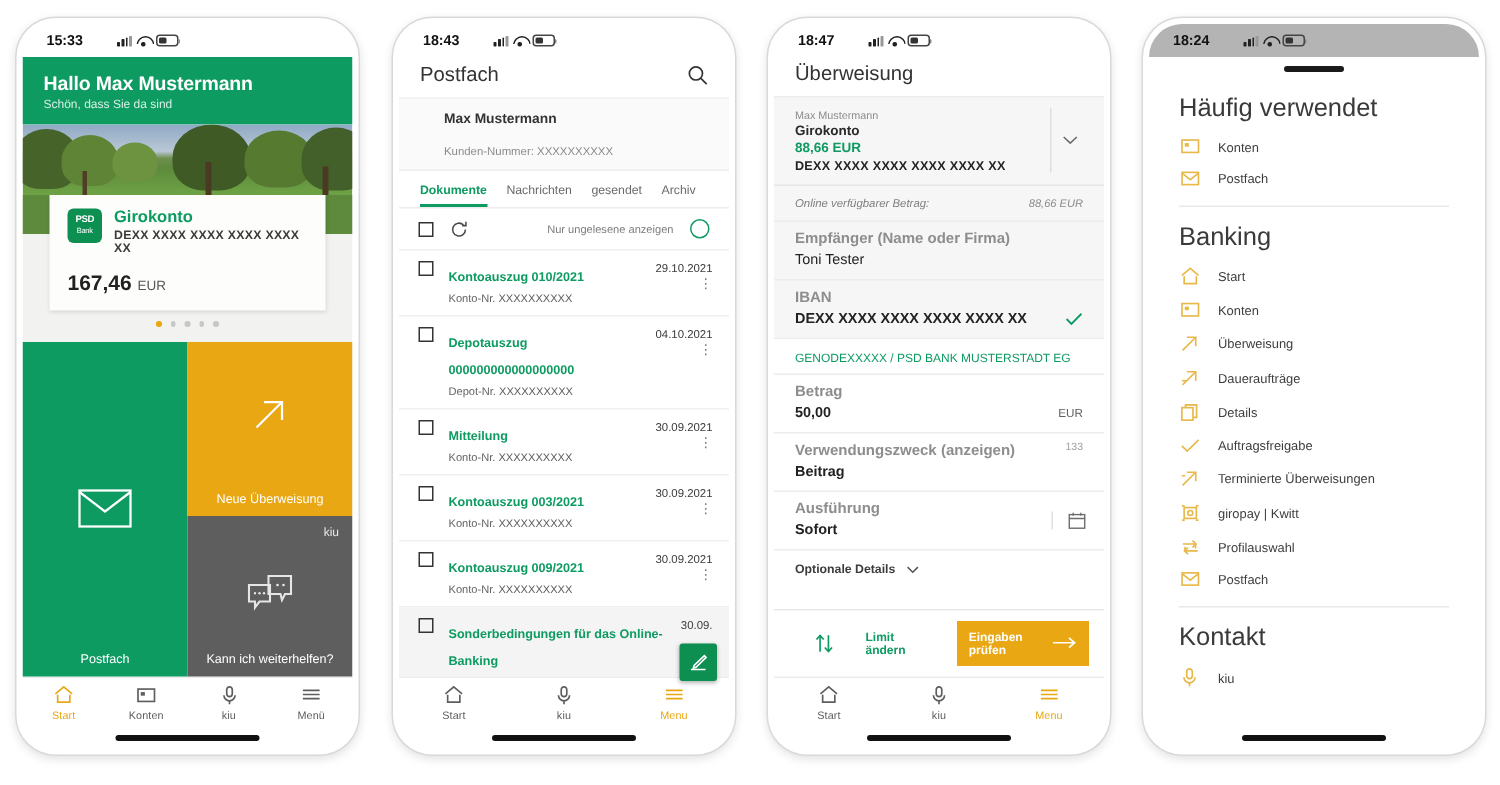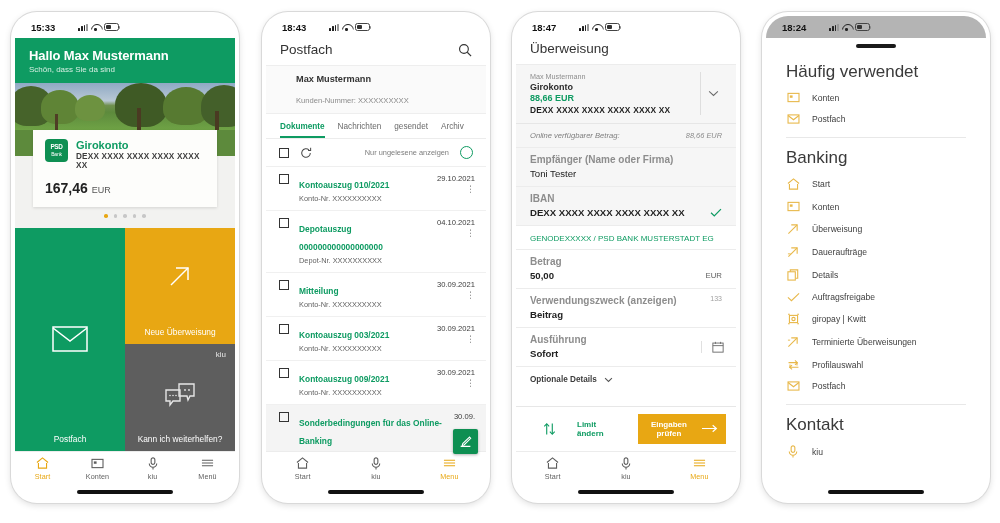--- a/index.html
+++ b/index.html
@@ -161,21 +161,21 @@
   .p3-field .tick{position:absolute;right:14px;bottom:8px;}
   .p3-field .cal{position:absolute;right:12px;top:50%;transform:translateY(-50%);
                  border-left:1px solid #e0e0e0;padding-left:10px;}
   .p3-bank{font-size:8px;color:#0e9b62;padding:8px 14px 6px;background:#fff;border-top:1px solid #ececec;}
   .p3-opt{font-size:8.2px;color:#3c3c3c;padding:8px 14px;display:flex;align-items:center;gap:7px;
           border-top:1px solid #ececec;font-weight:bold;}
   .p3-actions{display:flex;align-items:center;justify-content:space-between;padding:7px 10px 7px 13px;
               border-top:1px solid #e7e7e7;}
   .p3-limit{display:flex;align-items:center;gap:7px;}
   .p3-limit span{font-size:8px;color:#0e9b62;font-weight:bold;padding-left:14px;}
-  .btn-o{background:#e8a713;color:#fff;font-size:8px;font-weight:bold;text-align:center;
+  .btn-o{background:#e8a713;color:#fff;font-size:8px;font-weight:bold;
          padding:6px 8px;display:flex;align-items:center;gap:10px;min-width:83px;justify-content:center;line-height:1.15;margin-left:31px;}
 
   
   .p4-handle{display:flex;justify-content:center;padding:6px 0 4px;}
   .p4-handle i{display:block;width:40px;height:3.6px;background:#1a1a1a;border-radius:2px;}
   .p4-body{flex:1 1 auto;padding:0 0 0 0;overflow:hidden;}
   .p4-sec{font-size:17px;color:#3a3a3a;padding:10px 20px 5px;}
   .p4-item{display:flex;align-items:center;gap:12px;padding:5.5px 20px;}
   .p4-item .ic{flex:0 0 14px;display:flex;align-items:center;justify-content:center;}
   .p4-item .tx{font-size:8.6px;color:#3e3e3e;}
@@ -748,37 +748,37 @@
         <div class="p4-item">
           <span class="ic">
             <svg width="13" height="10" viewBox="0 0 14 10" fill="none" stroke="#e8b84a" stroke-width="1.2">
                 <path d="M1 5.3 4.8 9 13 1"></path>
               </svg>
           </span>
           <span class="tx">Auftragsfreigabe</span>
         </div>
         <div class="p4-item">
           <span class="ic">
+            <svg width="12" height="12" viewBox="0 0 13 13" fill="none" stroke="#e8b84a" stroke-width="1.2">
+                <path d="M1.5 11.5 11 2"></path>
+                <path d="M4.6 2H11v6.4"></path>
+                <path d="M1 4.5h2.4" stroke-width="1"></path>
+              </svg>
+          </span>
+          <span class="tx">Terminierte Überweisungen</span>
+        </div>
+        <div class="p4-item">
+          <span class="ic">
             <svg width="13" height="12" viewBox="0 0 14 13" fill="none" stroke="#e8b84a" stroke-width="1.2">
               <rect x="2.6" y="2.6" width="8.8" height="7.8"></rect>
               <path d="M1 1.4h2M11 1.4h2M1 11.6h2M11 11.6h2"></path>
               <circle cx="7" cy="6.5" r="1.8"></circle>
             </svg>
           </span>
           <span class="tx">giropay | Kwitt</span>
-        </div>
-        <div class="p4-item">
-          <span class="ic">
-            <svg width="12" height="12" viewBox="0 0 13 13" fill="none" stroke="#e8b84a" stroke-width="1.2">
-                <path d="M1.5 11.5 11 2"></path>
-                <path d="M4.6 2H11v6.4"></path>
-                <path d="M1 4.5h2.4" stroke-width="1"></path>
-              </svg>
-          </span>
-          <span class="tx">Terminierte Überweisungen</span>
         </div>
         <div class="p4-item">
           <span class="ic">
             <svg width="13" height="11" viewBox="0 0 14 12" fill="none" stroke="#e8b84a" stroke-width="1.2">
               <path d="M1.6 4h9.2v3.2"></path>
                 <path d="M8.6 1.6 11.2 4 8.6 6.4"></path>
               <path d="M12.4 9H3.2V6"></path>
                 <path d="M5.4 11.4 2.8 9l2.6-2.4"></path>
             </svg>
           </span>

